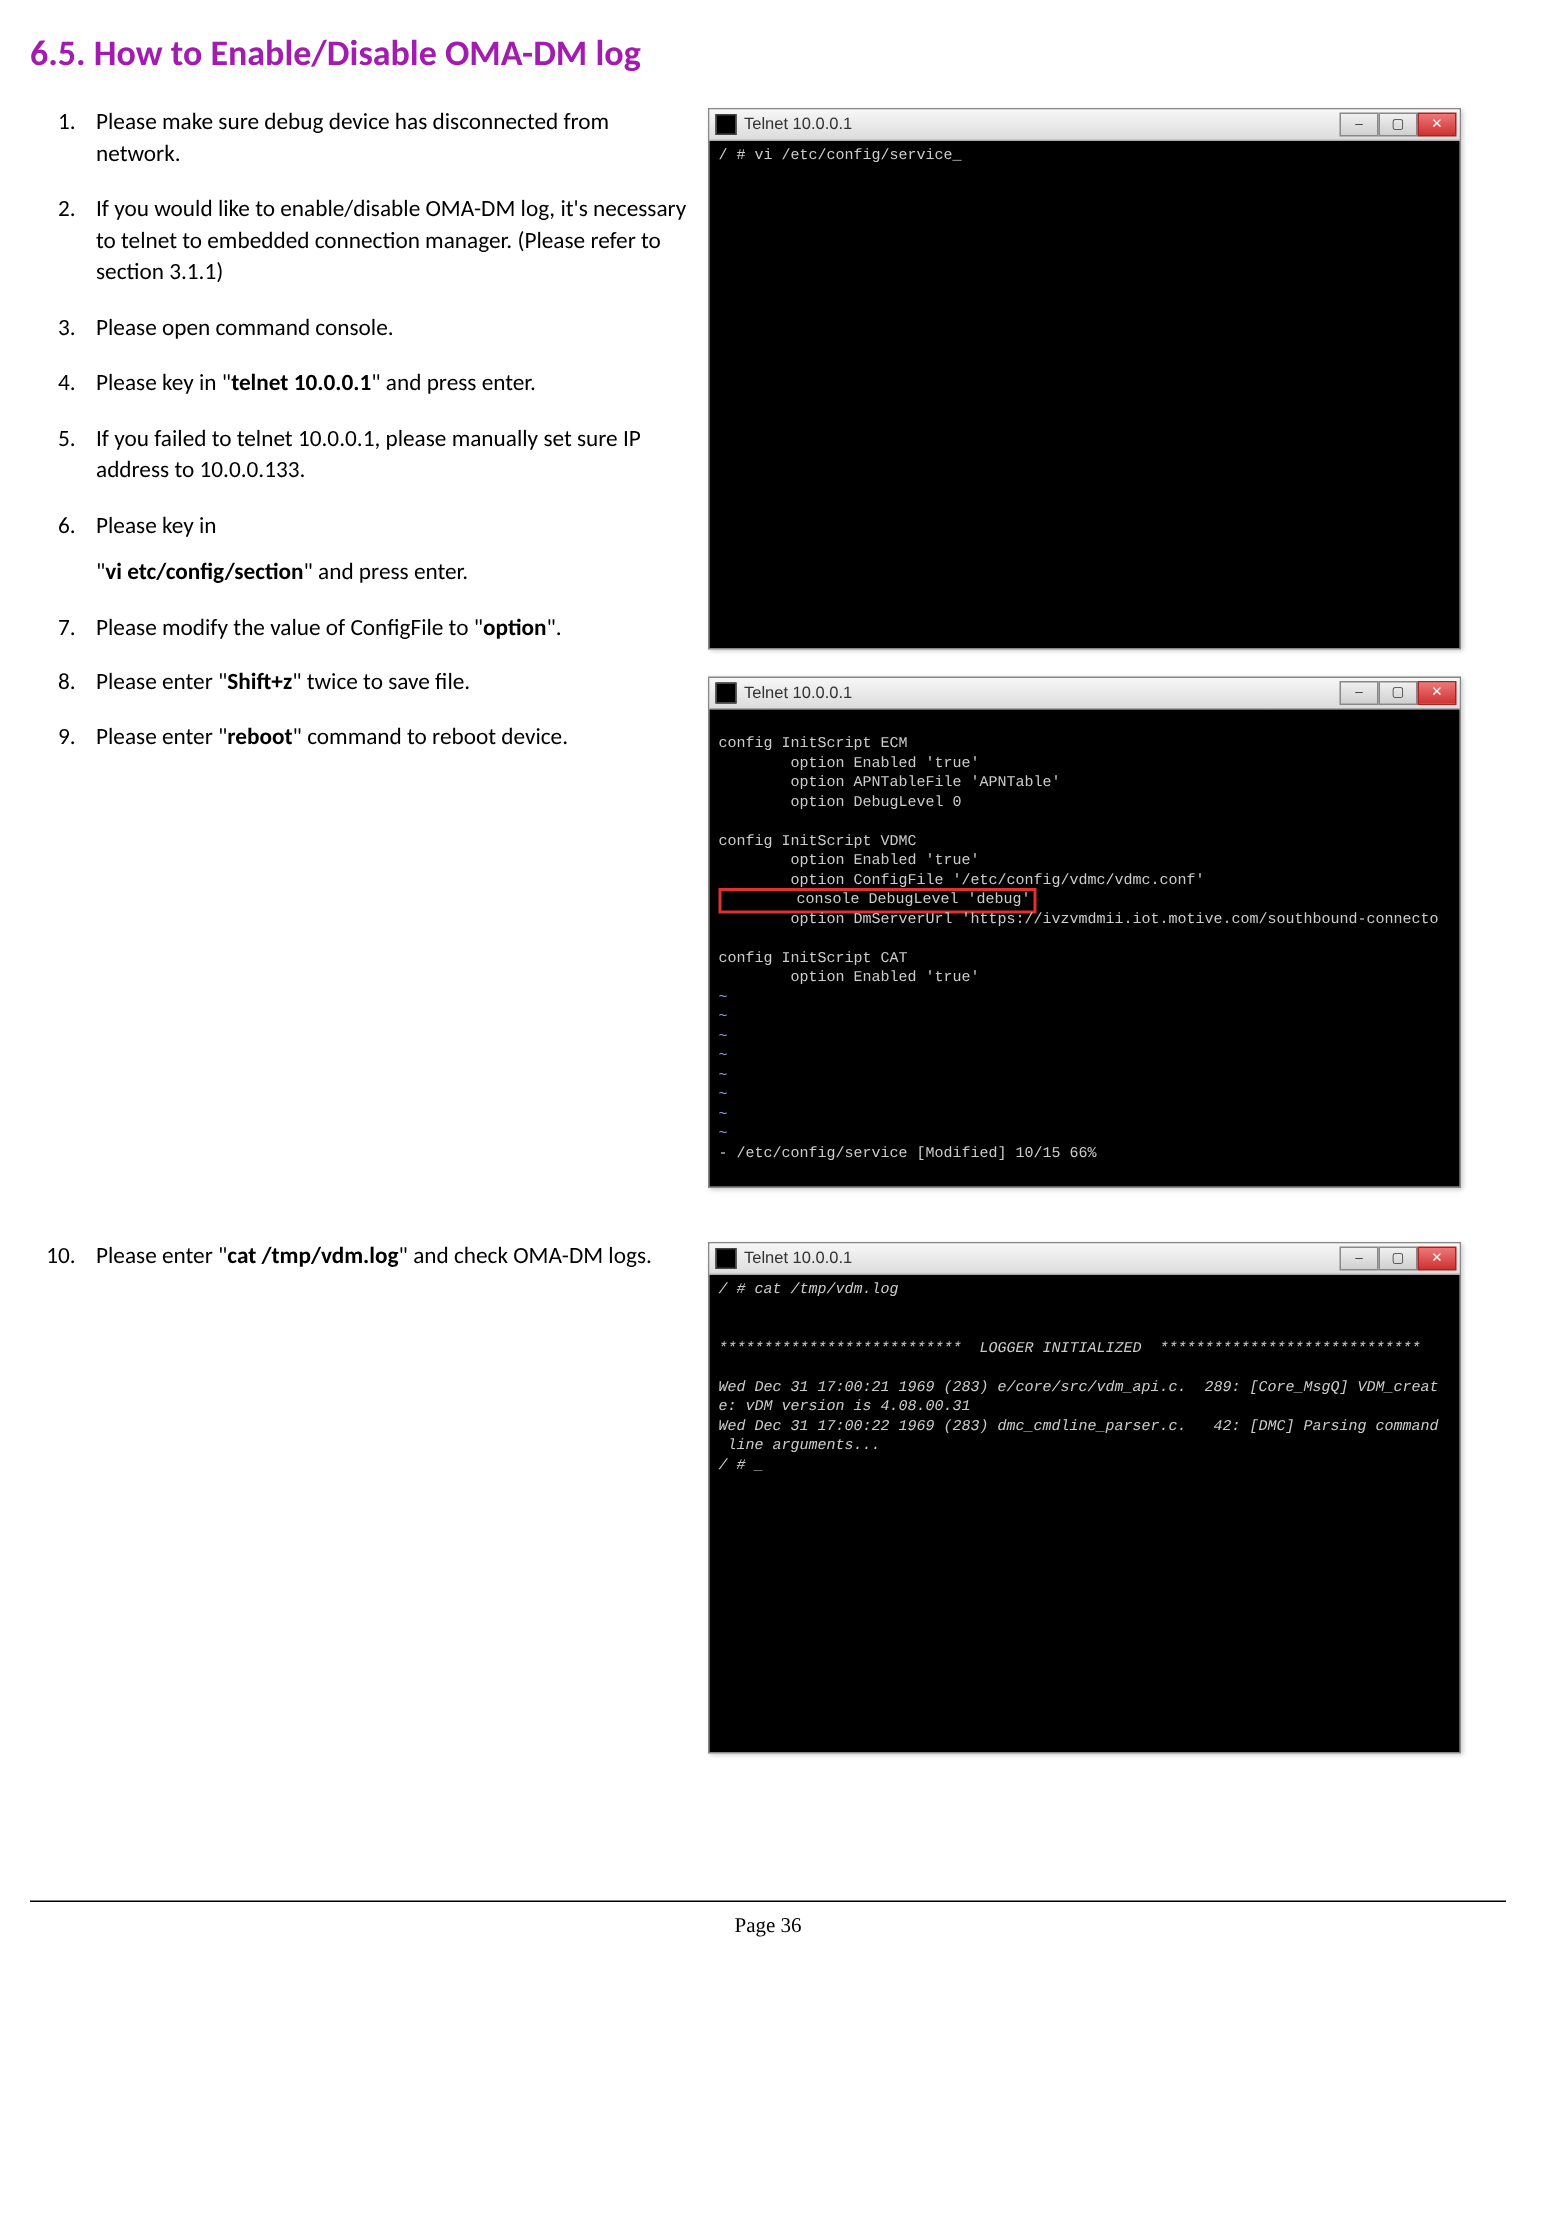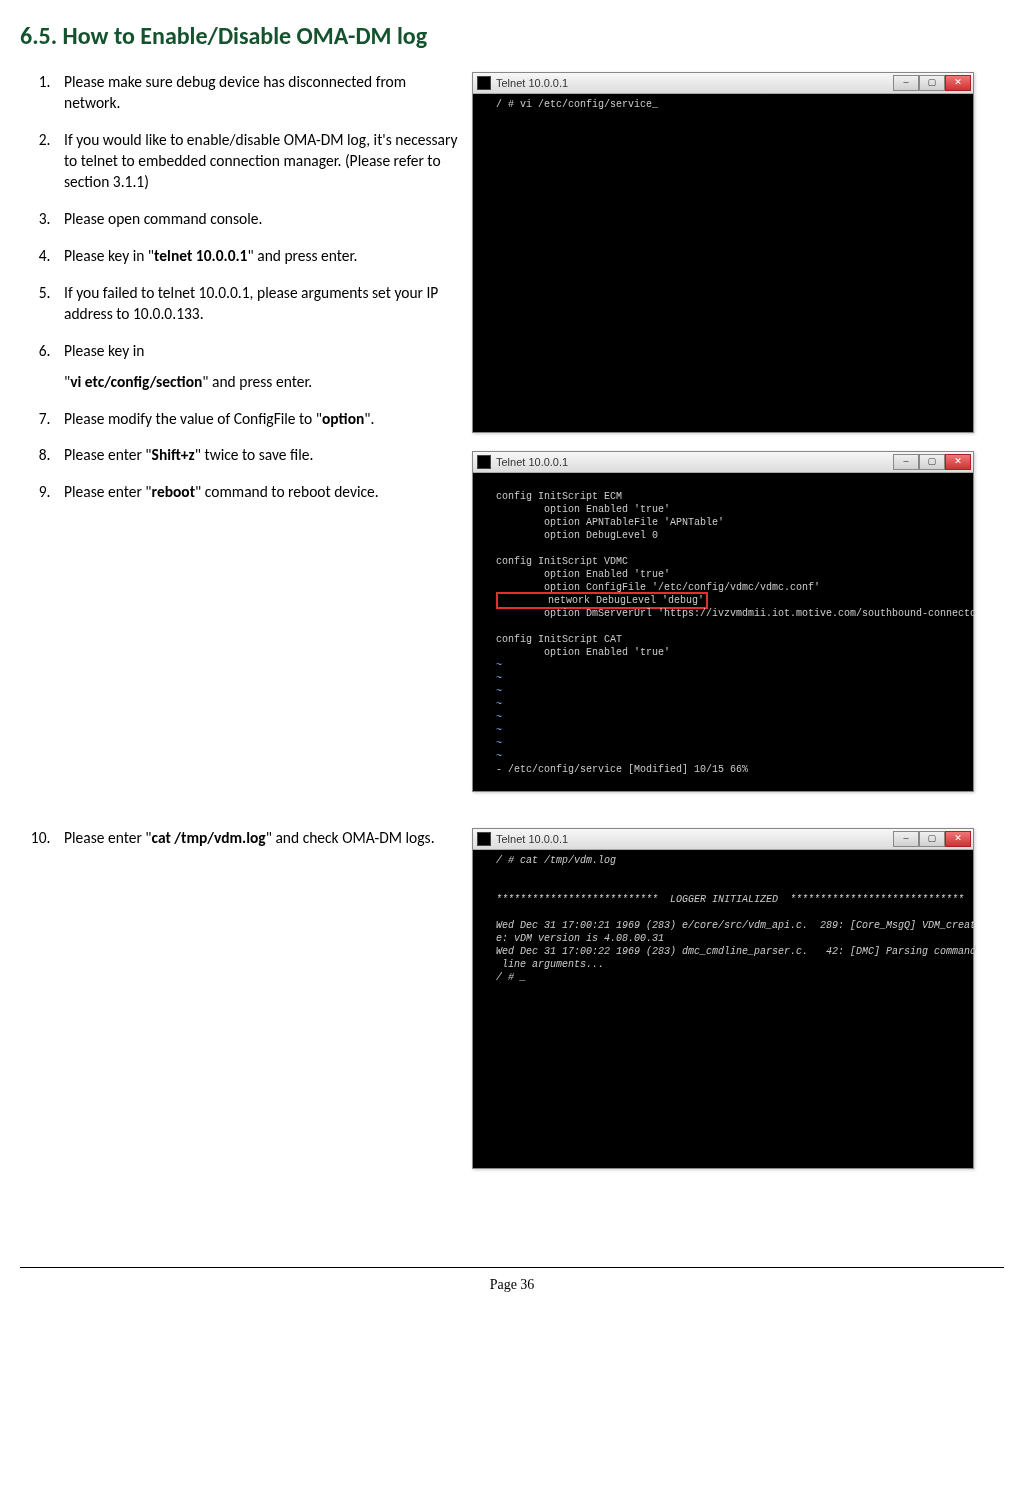--- a/index.html
+++ b/index.html
@@ -7,21 +7,21 @@
     font-size: 15.5px;
     color: #000;
     margin: 0;
     padding: 20px 30px 20px 20px;
     width: 984px;
     line-height: 1.35;
   }
   .heading {
     font-size: 24px;
     font-weight: bold;
-    color: #14532d;
+    color: #a21caf;
     margin-bottom: 20px;
   }
   .content-row {
     display: flex;
     gap: 12px;
     margin-bottom: 18px;
   }
   .text-col {
     flex: 0 0 440px;
   }
@@ -78,21 +78,21 @@
   .tw-btn.close {
     background: linear-gradient(#e77,#c33);
     color: #fff;
     border-color: #a22;
   }
   .tw-body {
     background: #000;
     color: #ccc;
     font-family: "Courier New", monospace;
     font-size: 10px;
-    padding: 4px 23px;
+    padding: 4px 6px;
     white-space: pre;
     line-height: 1.3;
   }
   .tw-body.h1 { height: 330px; }
   .tw-body.h2 { height: 310px; }
   .tw-body.h3 { height: 310px; font-style: italic; }
   .hl {
     background: transparent;
     border: 2px solid #e03030;
     display: inline-block;
@@ -119,21 +119,21 @@
 
 <div class="content-row">
   <div class="text-col">
     <ol class="steps" start="1">
       <li>Please make sure debug device has disconnected from network.</li>
       <li>If you would like to enable/disable OMA-DM log, it's necessary to telnet to embedded connection manager. (Please refer to section 3.1.1)</li>
       <li>Please open command console.</li>
       <li>
         <span>Please key in "</span><b>telnet 10.0.0.1</b><span>" and press enter.</span>
       </li>
-      <li>If you failed to telnet 10.0.0.1, please arguments set your IP address to 10.0.0.133.</li>
+      <li>If you failed to telnet 10.0.0.1, please manually set sure IP address to 10.0.0.133.</li>
       <li>
         <span>Please key in</span>
         <div class="sub">
           <span>"</span><b>vi etc/config/section</b><span>" and press enter.</span>
         </div>
       </li>
       <li>
         <span>Please modify the value of ConfigFile to "</span><b>option</b><span>".</span>
       </li>
       <li>
@@ -171,21 +171,21 @@
       </div>
       <div class="tw-body h2"><span>
 config InitScript ECM
         option Enabled 'true'
         option APNTableFile 'APNTable'
         option DebugLevel 0
 
 config InitScript VDMC
         option Enabled 'true'
         option ConfigFile '/etc/config/vdmc/vdmc.conf'
-</span><span class="hl">        network DebugLevel 'debug'</span><span>
+</span><span class="hl">        console DebugLevel 'debug'</span><span>
         option DmServerUrl 'https://ivzvmdmii.iot.motive.com/southbound-connecto
 
 config InitScript CAT
         option Enabled 'true'
 </span><span class="tilde">~
 ~
 ~
 ~
 ~
 ~

